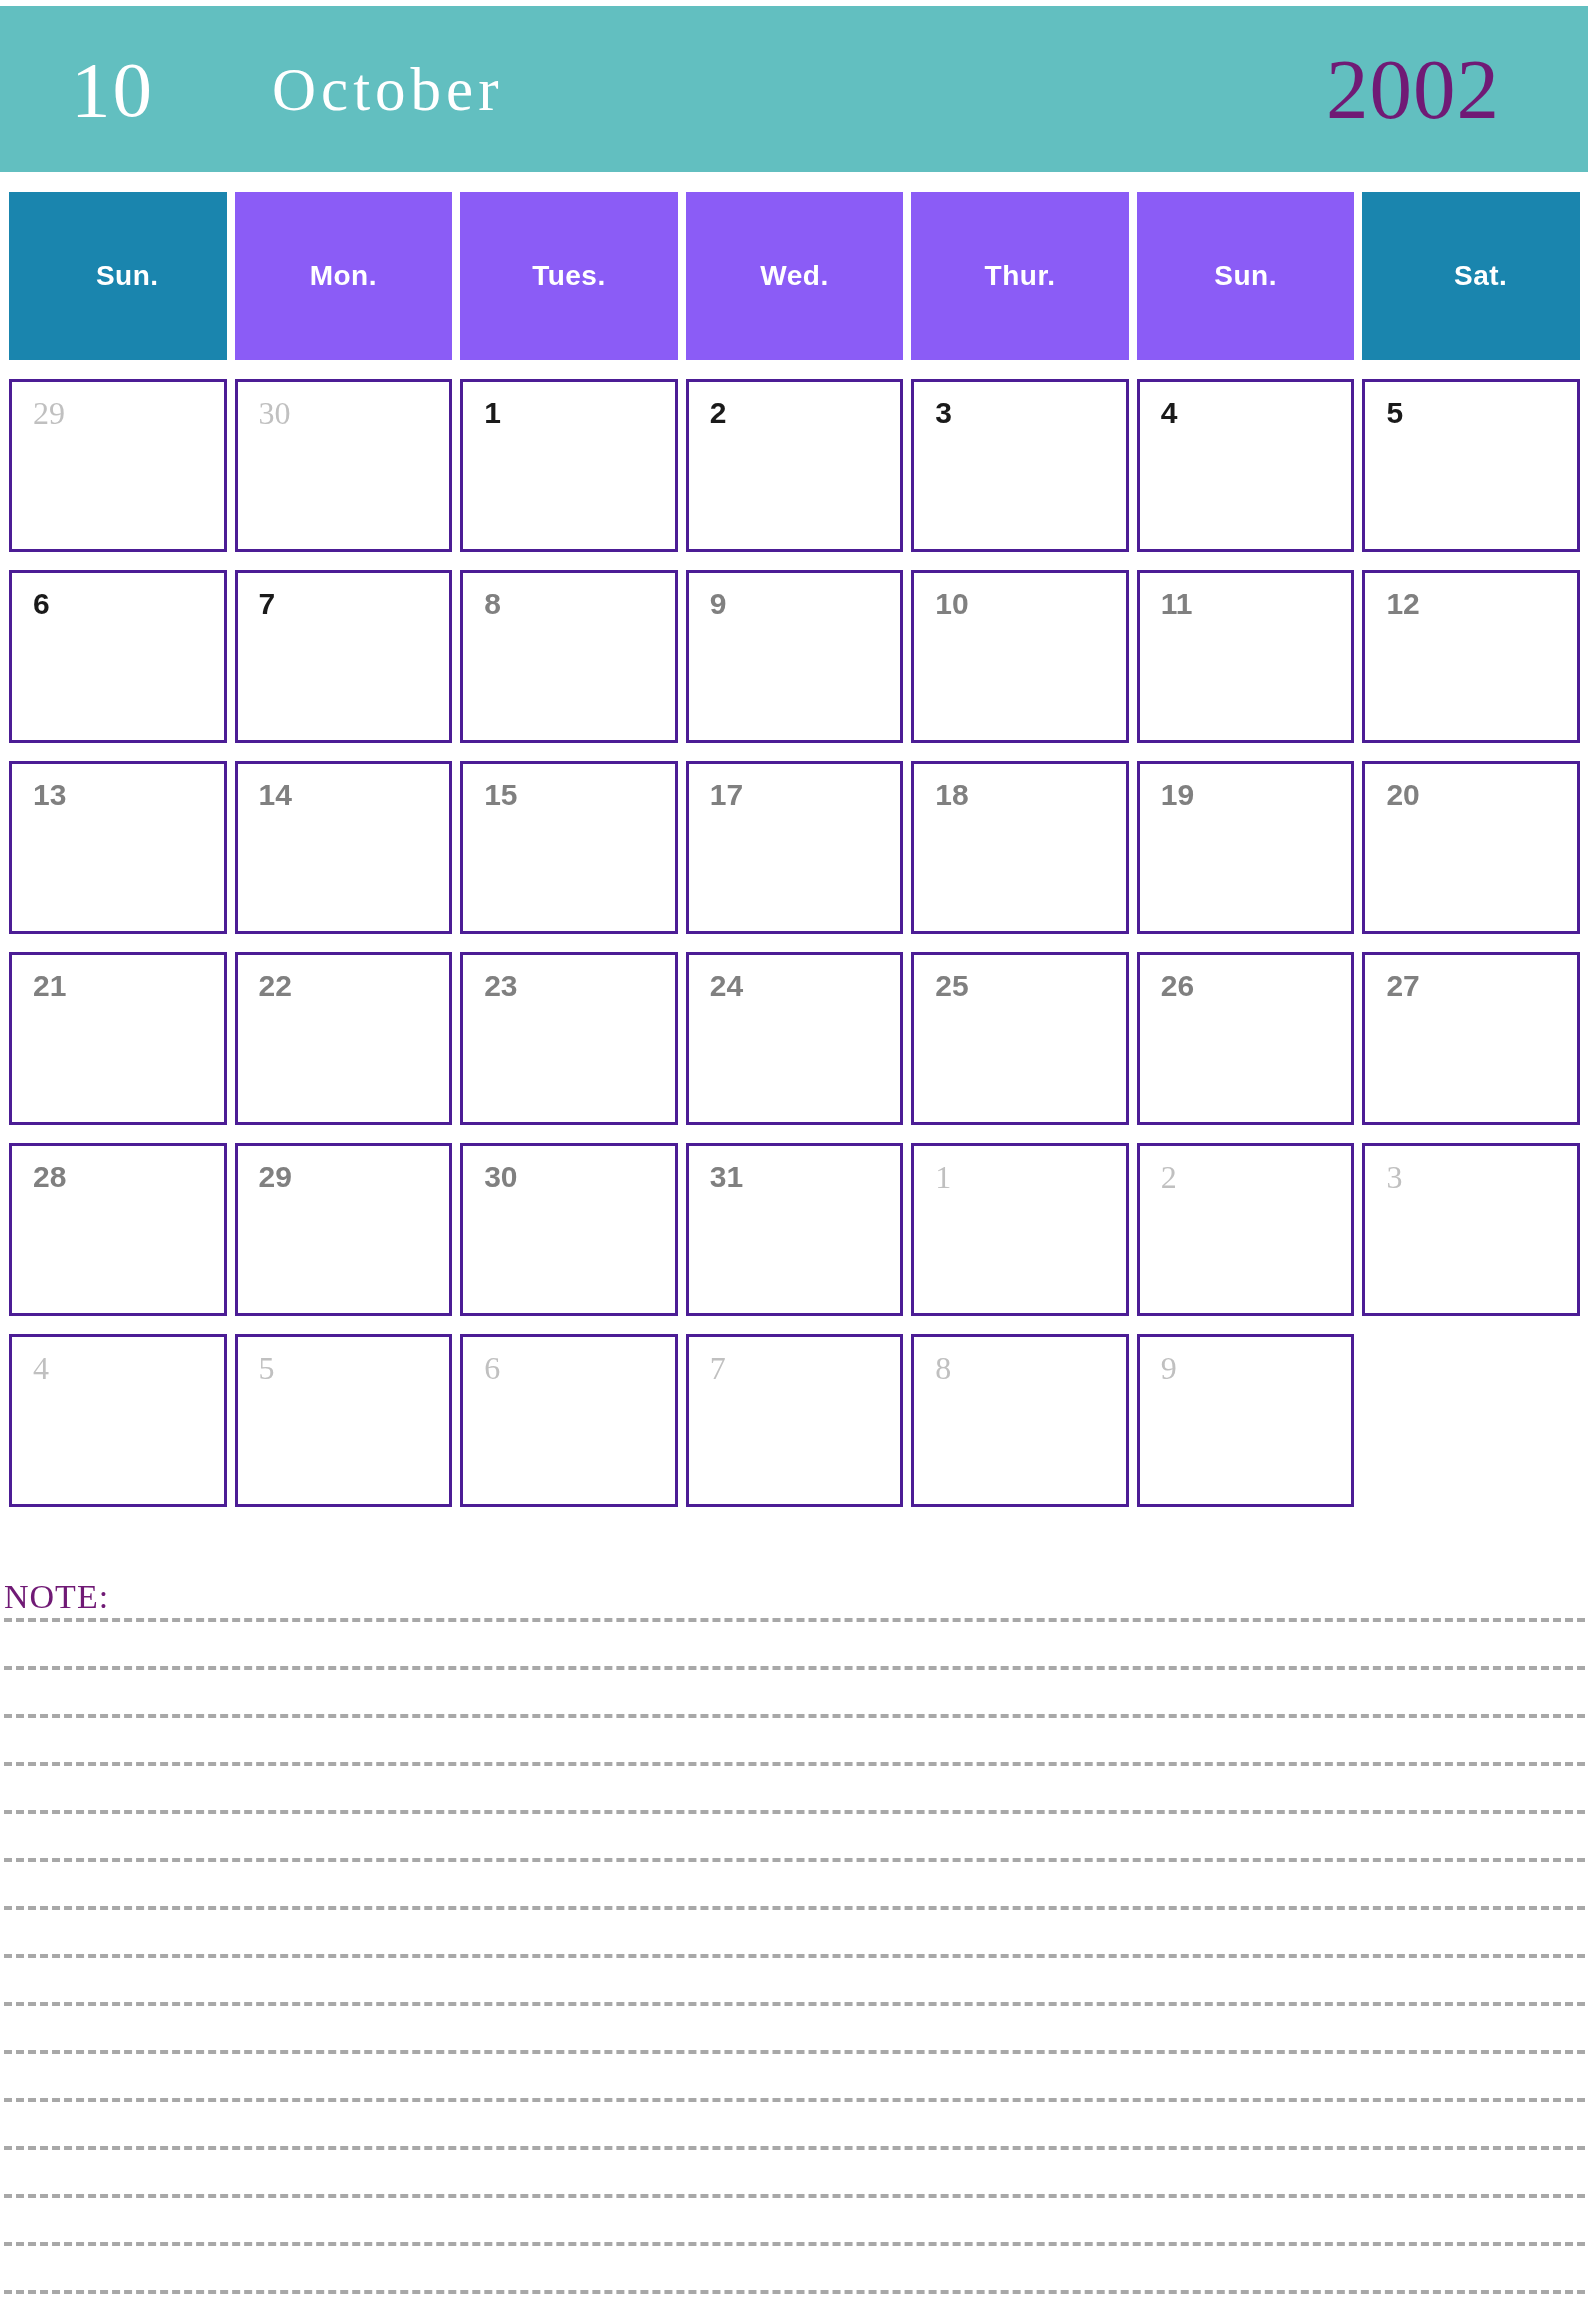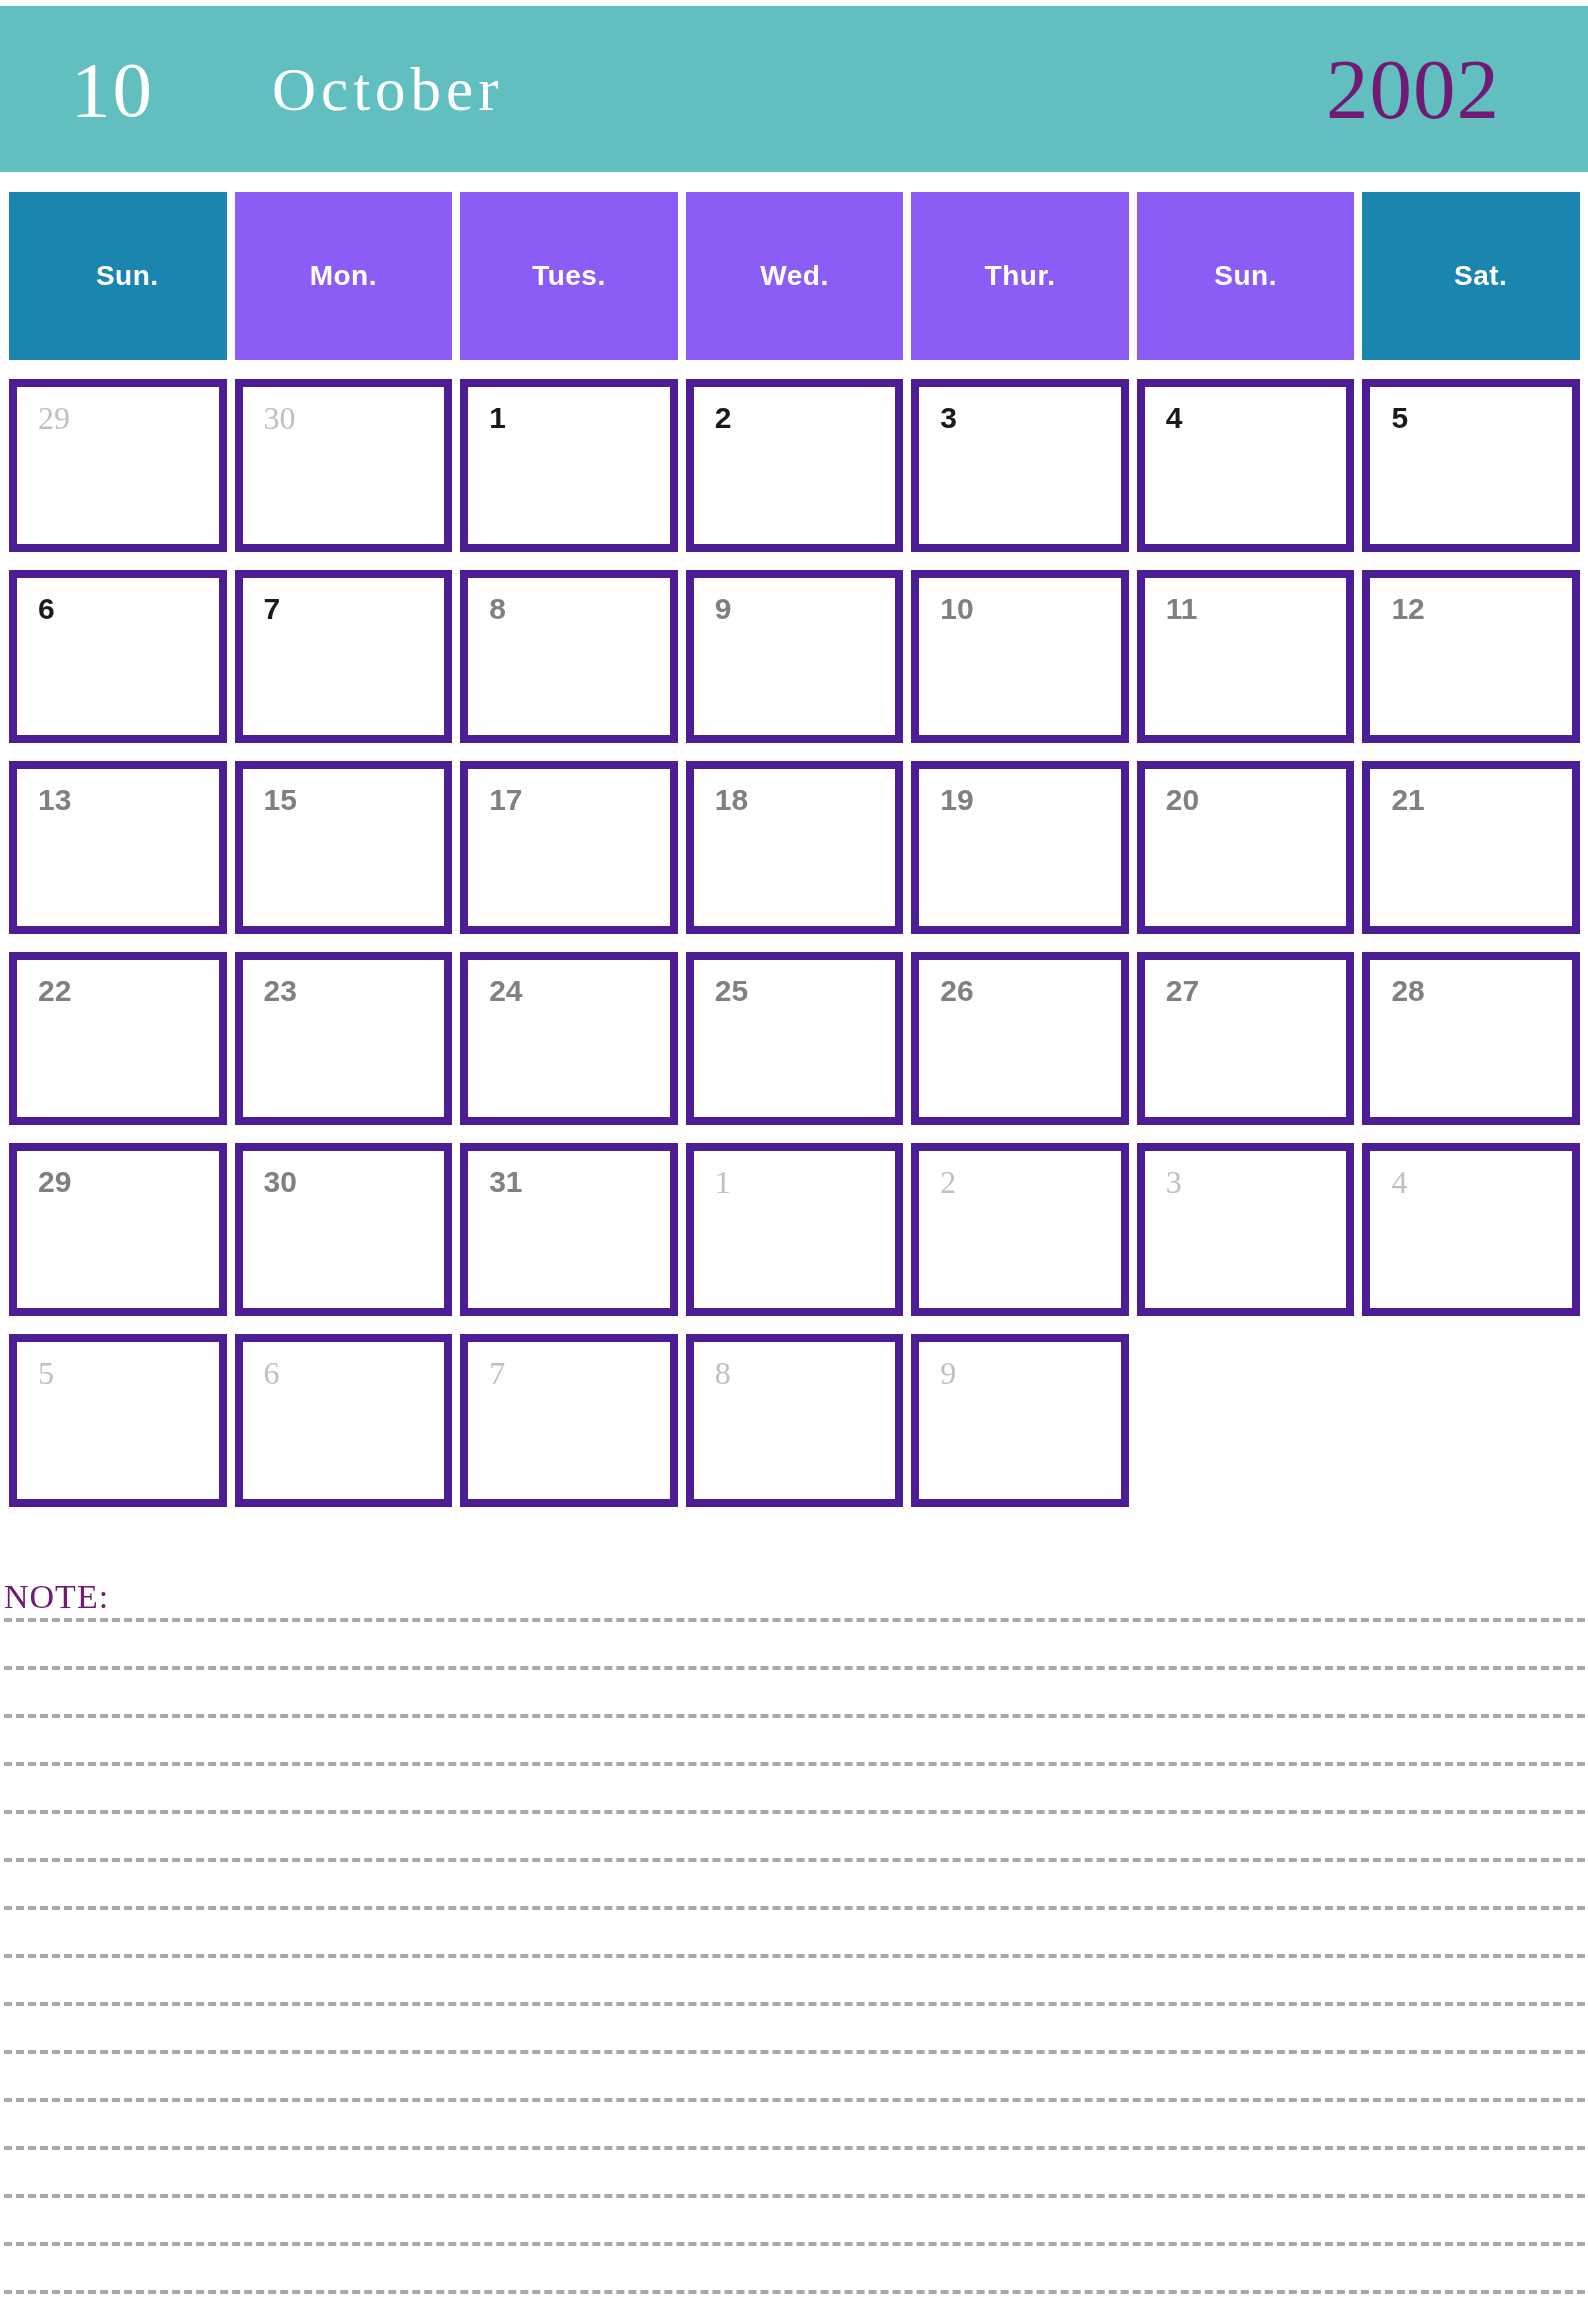--- a/index.html
+++ b/index.html
@@ -97,21 +97,21 @@
     left: 9px;
     top: 379px;
     width: 1571px;
     display: grid;
     grid-template-columns: repeat(7, 1fr);
     grid-auto-rows: 173px;
     column-gap: 8px;
     row-gap: 18px;
   }
   .day-cell {
-    border: 8px solid #4c1d95;
+    border: 3px solid #4c1d95;
     box-sizing: border-box;
     background: #ffffff;
     position: relative;
   }
   .day-num {
     position: absolute;
     left: 21px;
     top: 14px;
     font-size: 30px;
     font-weight: bold;
@@ -233,20 +233,23 @@
       <div class="day-cell">
         <div class="day-num muted">11</div>
       </div>
       <div class="day-cell">
         <div class="day-num muted">12</div>
       </div>
       <div class="day-cell">
         <div class="day-num muted">13</div>
       </div>
       <div class="day-cell">
+        <div class="day-num muted">14</div>
+      </div>
+      <div class="day-cell">
         <div class="day-num muted">15</div>
       </div>
       <div class="day-cell">
         <div class="day-num muted">17</div>
       </div>
       <div class="day-cell">
         <div class="day-num muted">18</div>
       </div>
       <div class="day-cell">
         <div class="day-num muted">19</div>

